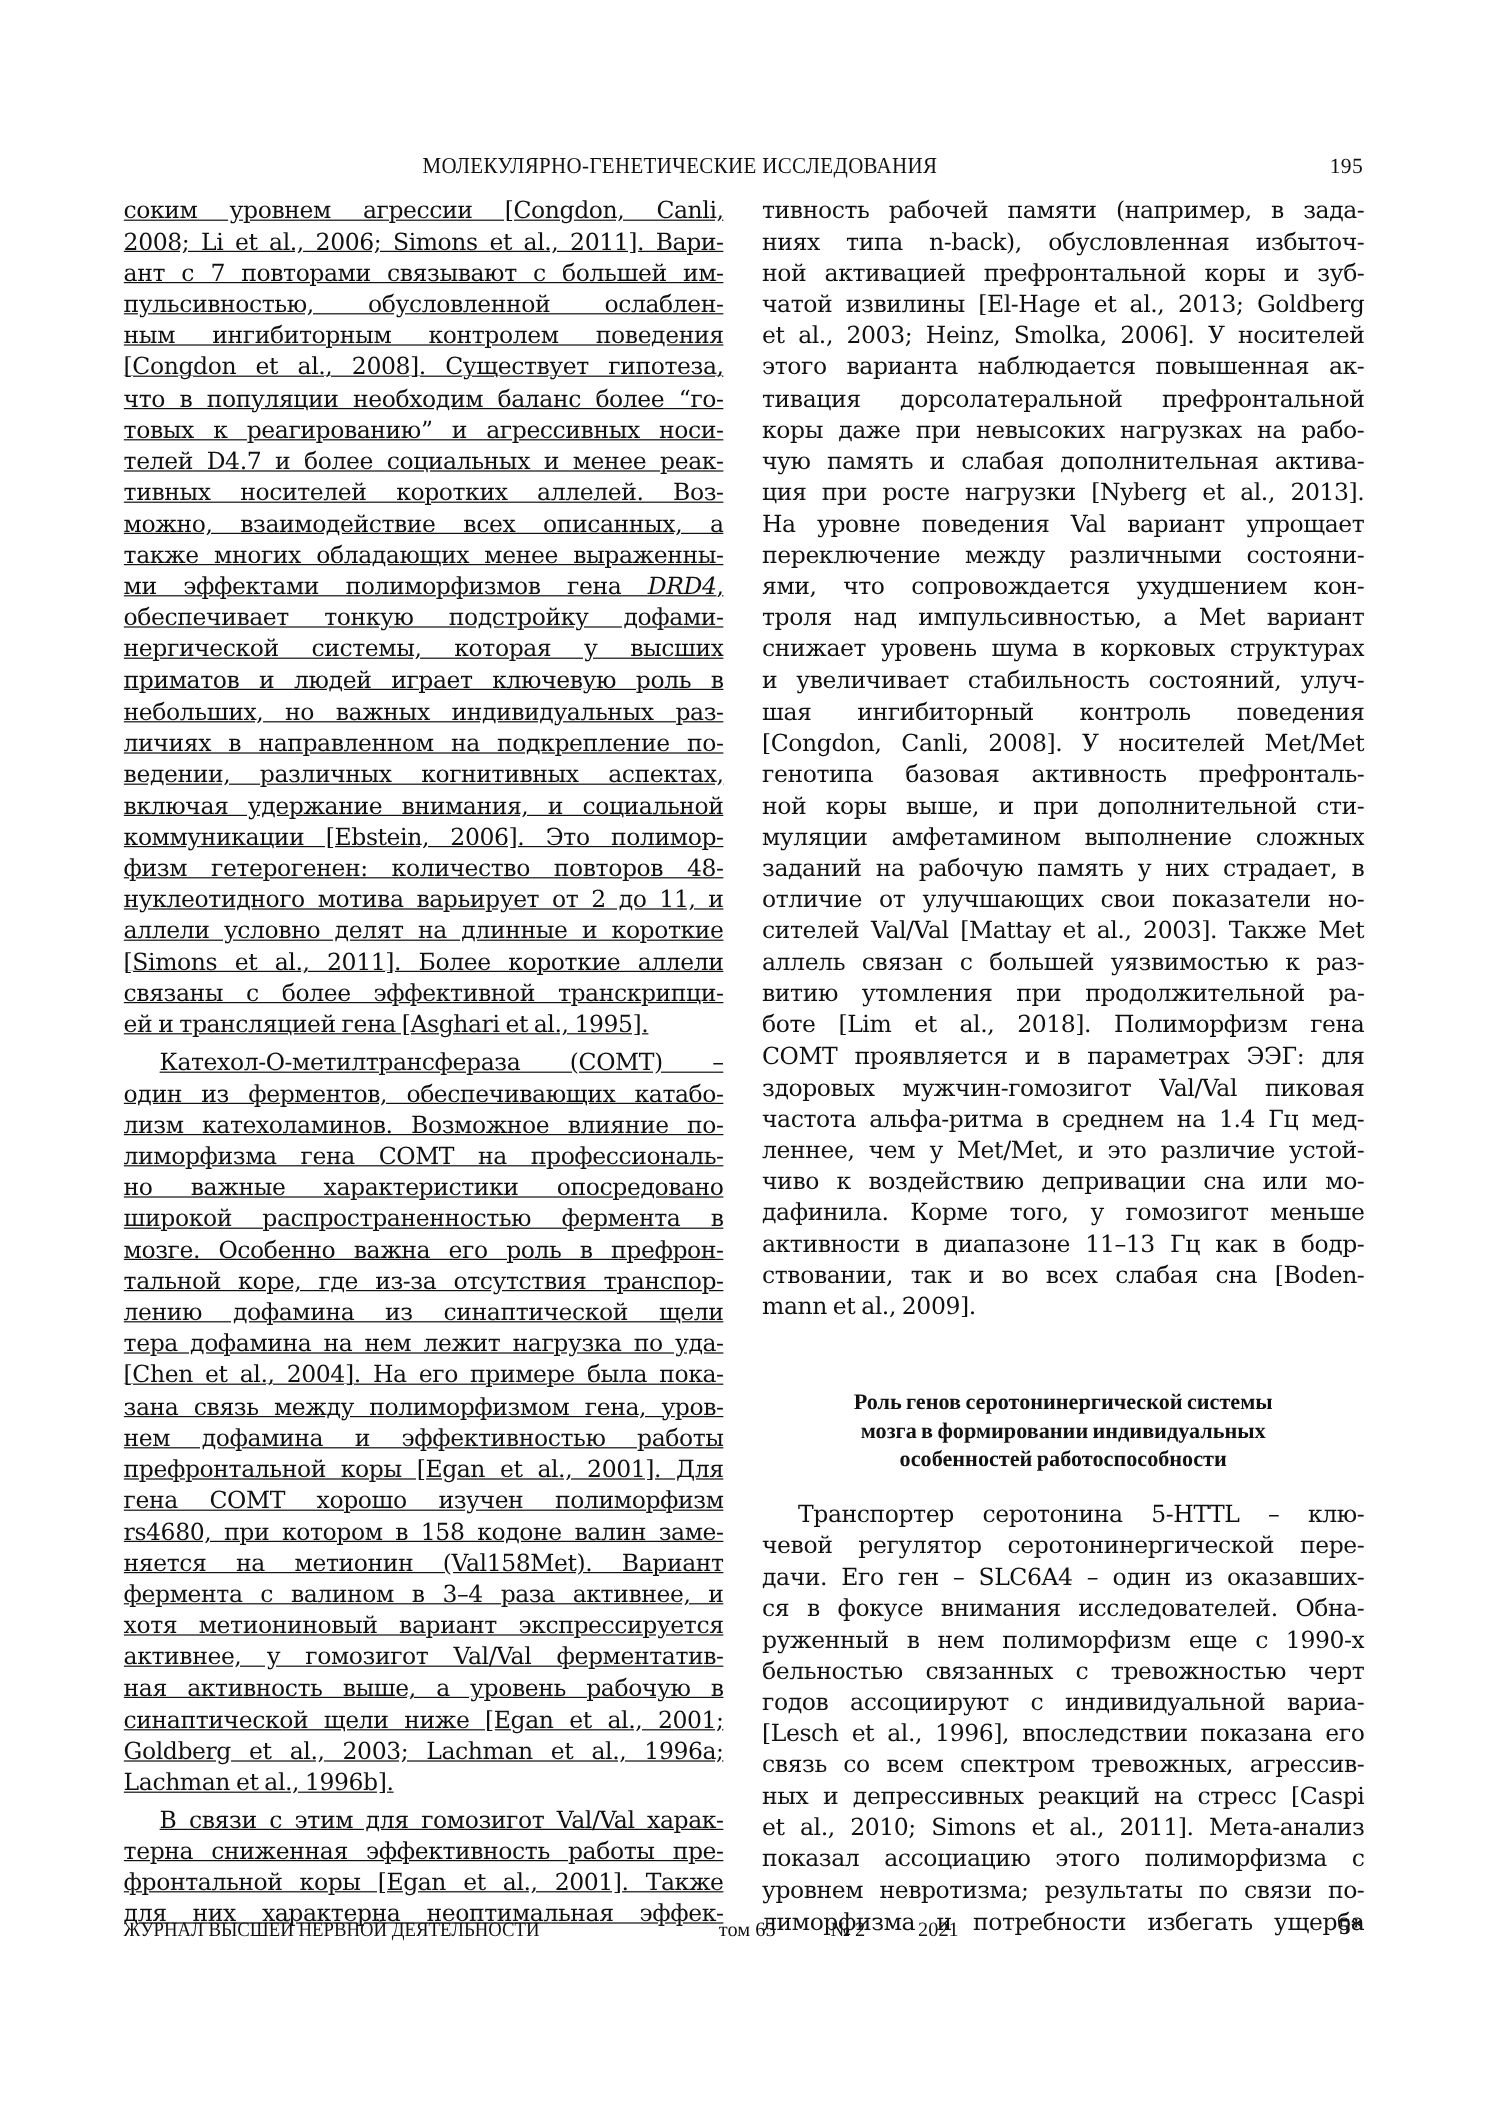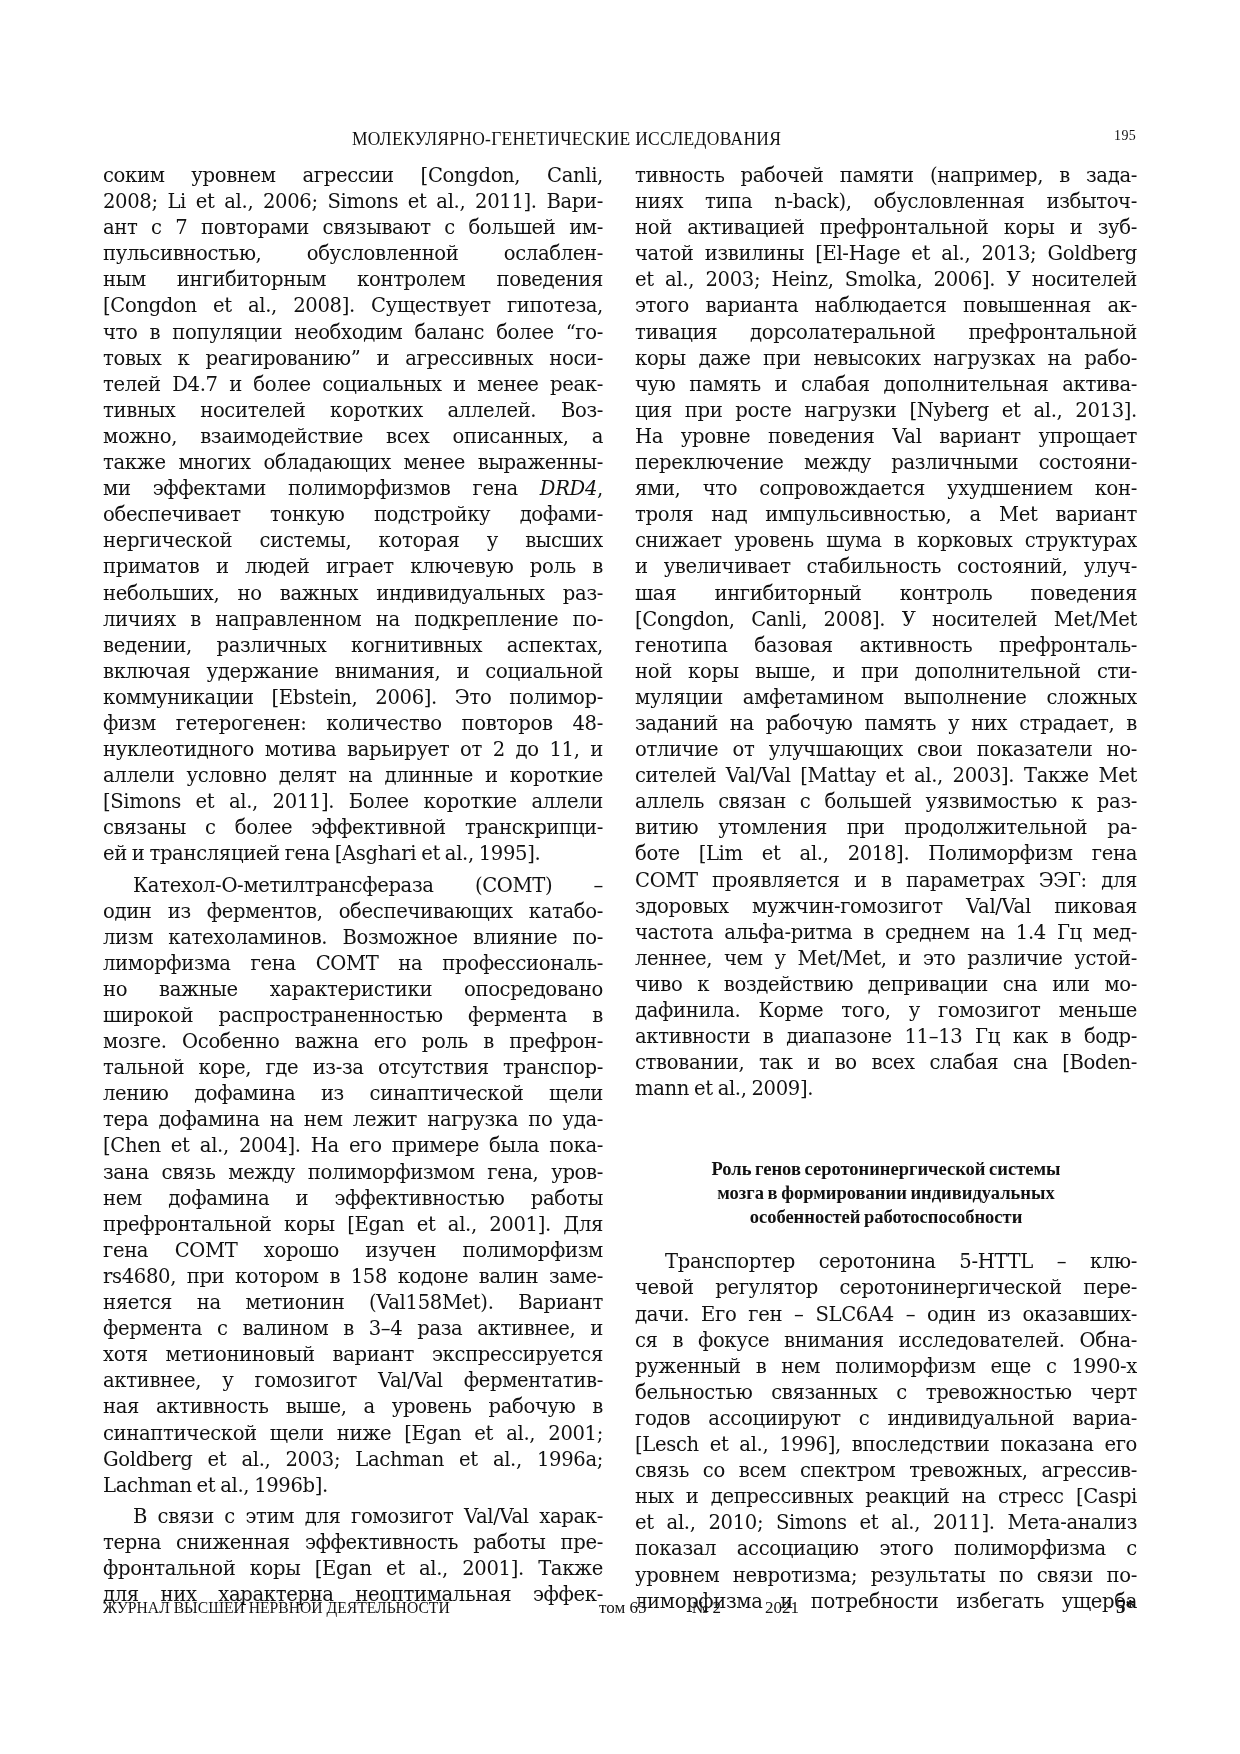--- a/index.html
+++ b/index.html
@@ -1,23 +1,23 @@
 <!DOCTYPE html>
 <html><head>
 <meta charset="utf-8">
 <style>
   html, body { margin: 0; padding: 0; background: #ffffff; }
   body { width: 1240px; height: 1754px; position: relative; overflow: hidden;
          font-family: "DejaVu Serif", "Liberation Serif", serif; color: #111; }
   .running-head { position: absolute; top: 128px; left: 352px; width: 790px; height: 24px;
          font-family: "Liberation Serif", serif; font-size: 19px; letter-spacing: 0.3px; }
   .running-head .title { position: absolute; left: 0; top: 0; transform: scaleX(0.92); transform-origin: left; }
-  .running-head .pageno { position: absolute; right: 6px; top: 0; font-size: 14px; }
+  .running-head .pageno { position: absolute; right: 6px; top: 0; font-size: 18px; }
   .col { position: absolute; top: 163px; }
-  .col.left { left: 103px; width: 500px; }
+  .col.left { left: 103px; width: 500px; text-decoration: underline; }
   .col.right { left: 635px; width: 502px; }
   .para { margin: 0 0 5px 0; }
   .line { display: block; height: 26.1px; line-height: 26.1px; font-size: 19.6px;
           text-align: justify; text-align-last: justify; white-space: nowrap; overflow: hidden;
           letter-spacing: -0.35px; word-spacing: -1px; }
   .line.last { text-align-last: left; }
   .line.indent { padding-left: 30px; }
   .line.center { text-align: right; text-align-last: center; }
   .heading { margin: 55px 0 20px 0; }
   .heading .line { font-weight: bold; font-size: 18.5px; height: 24px; line-height: 24px;

